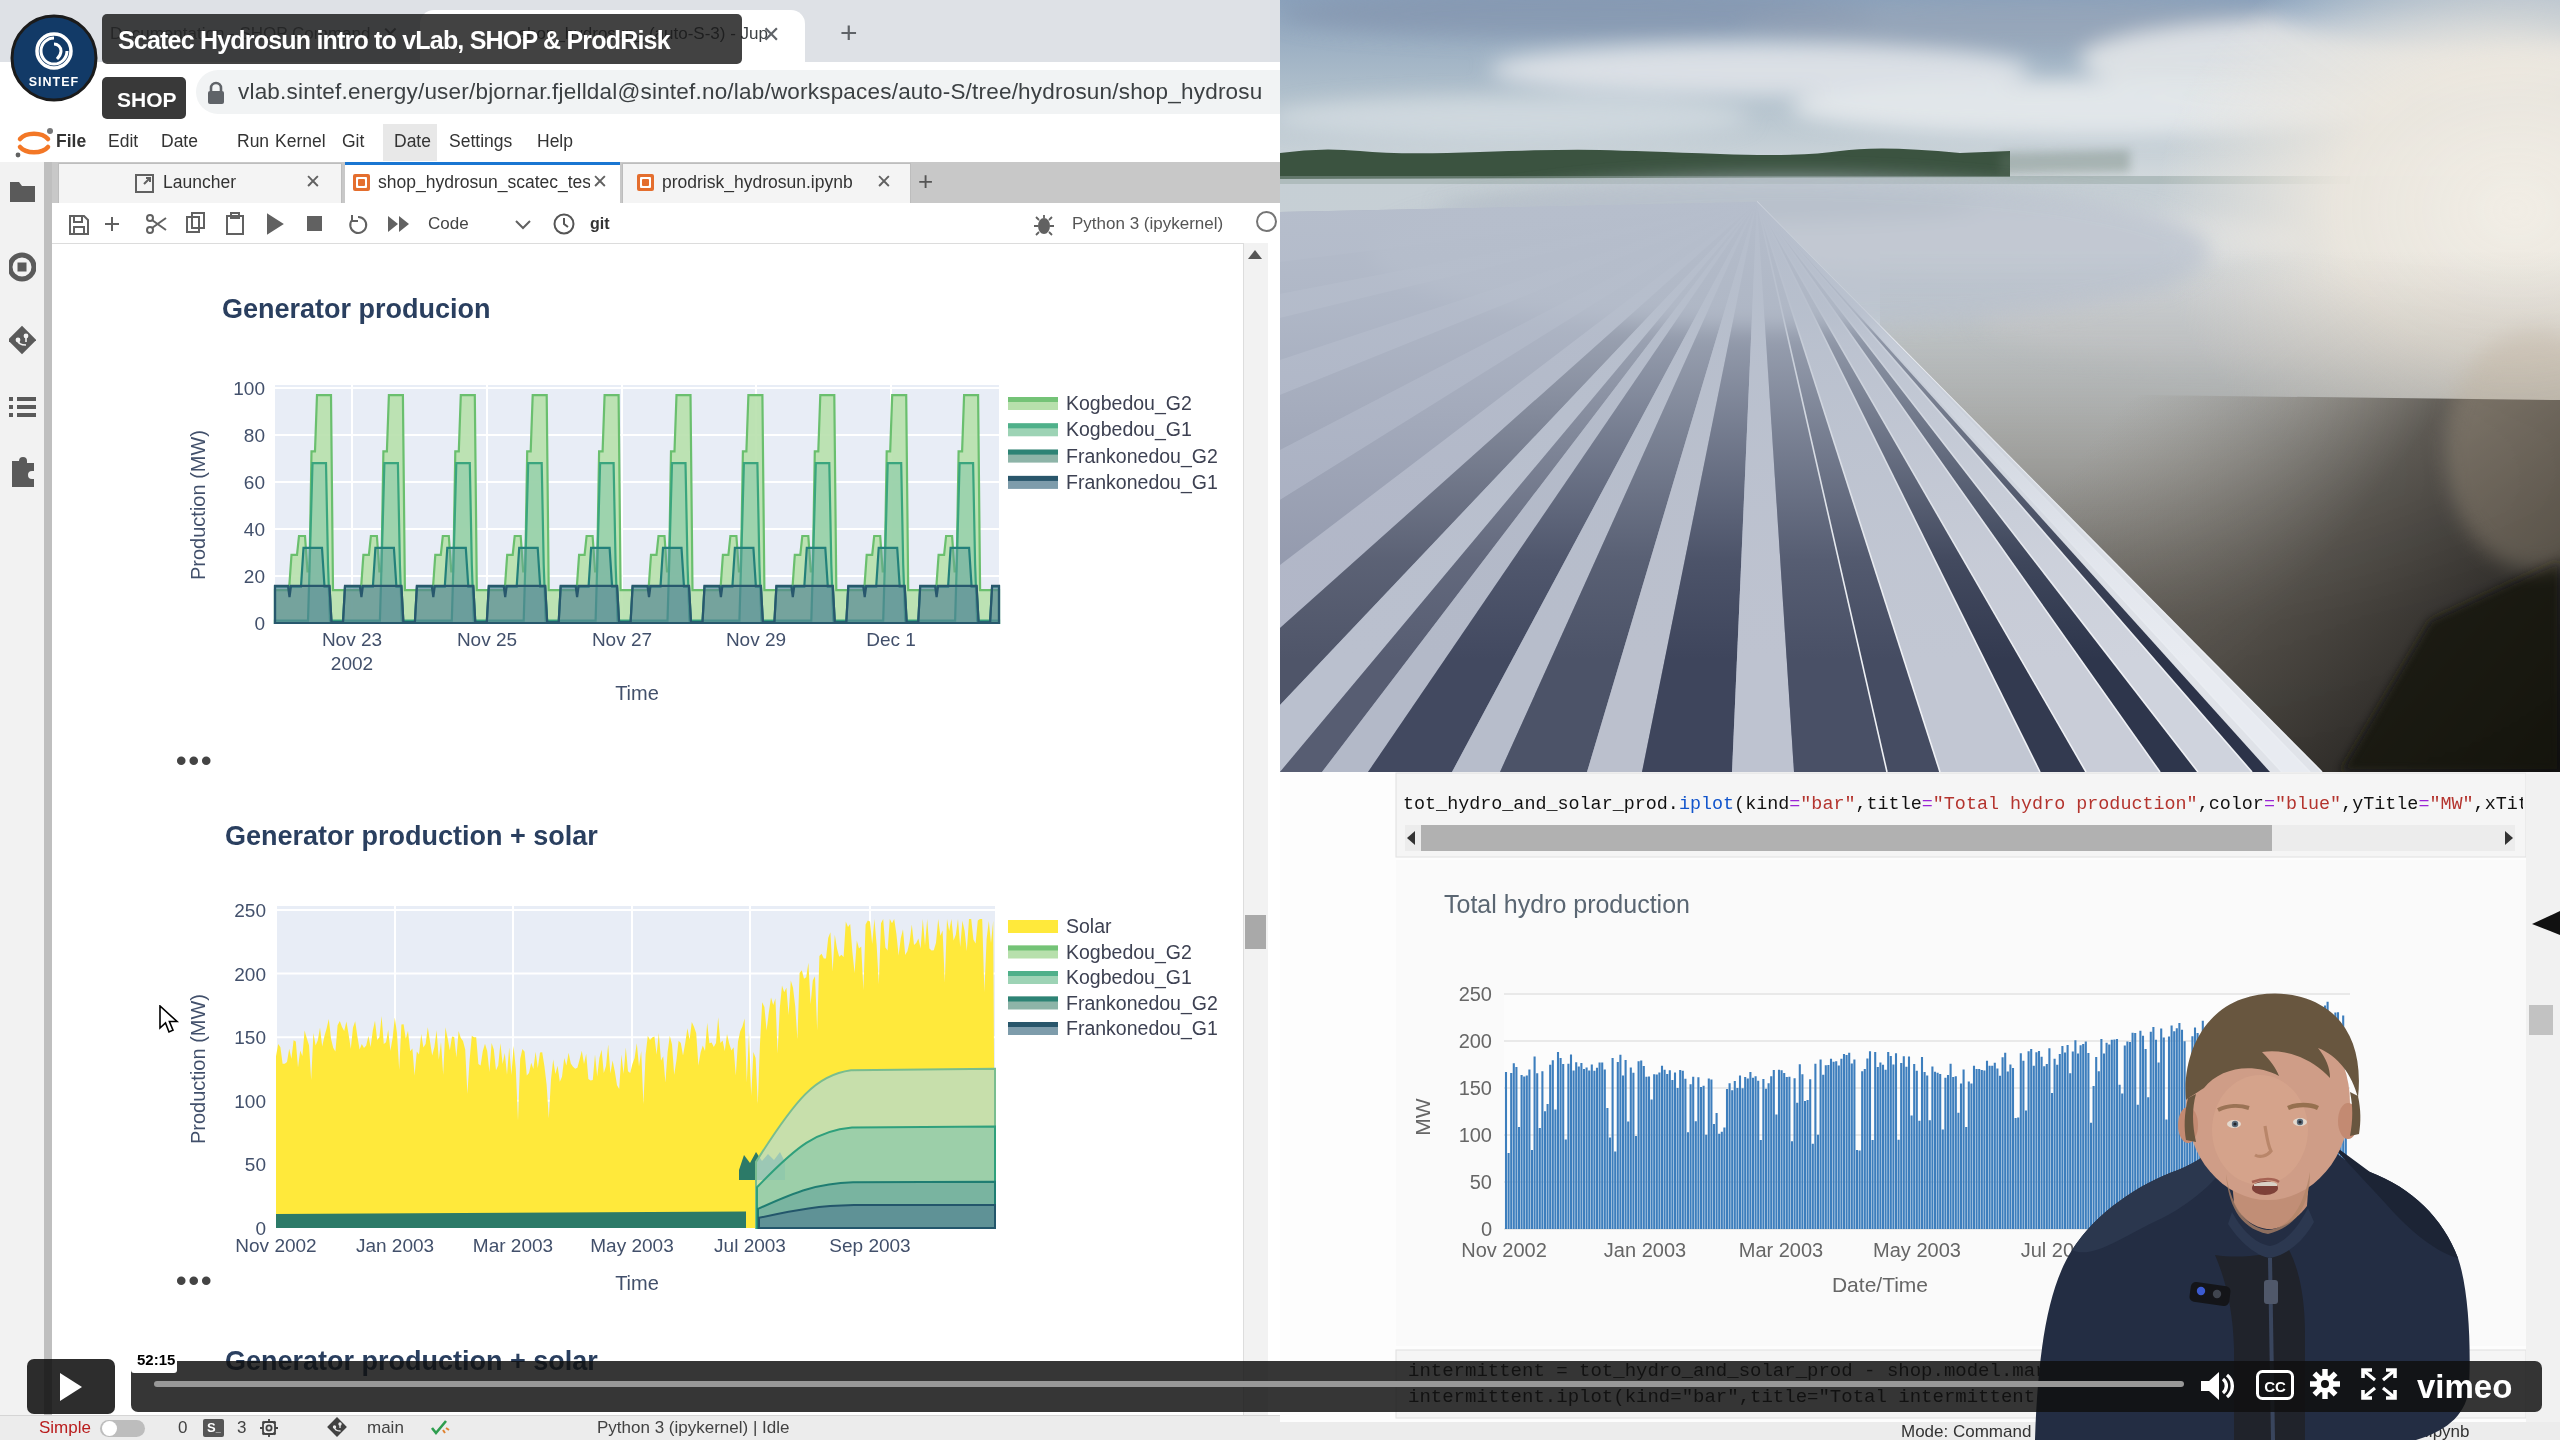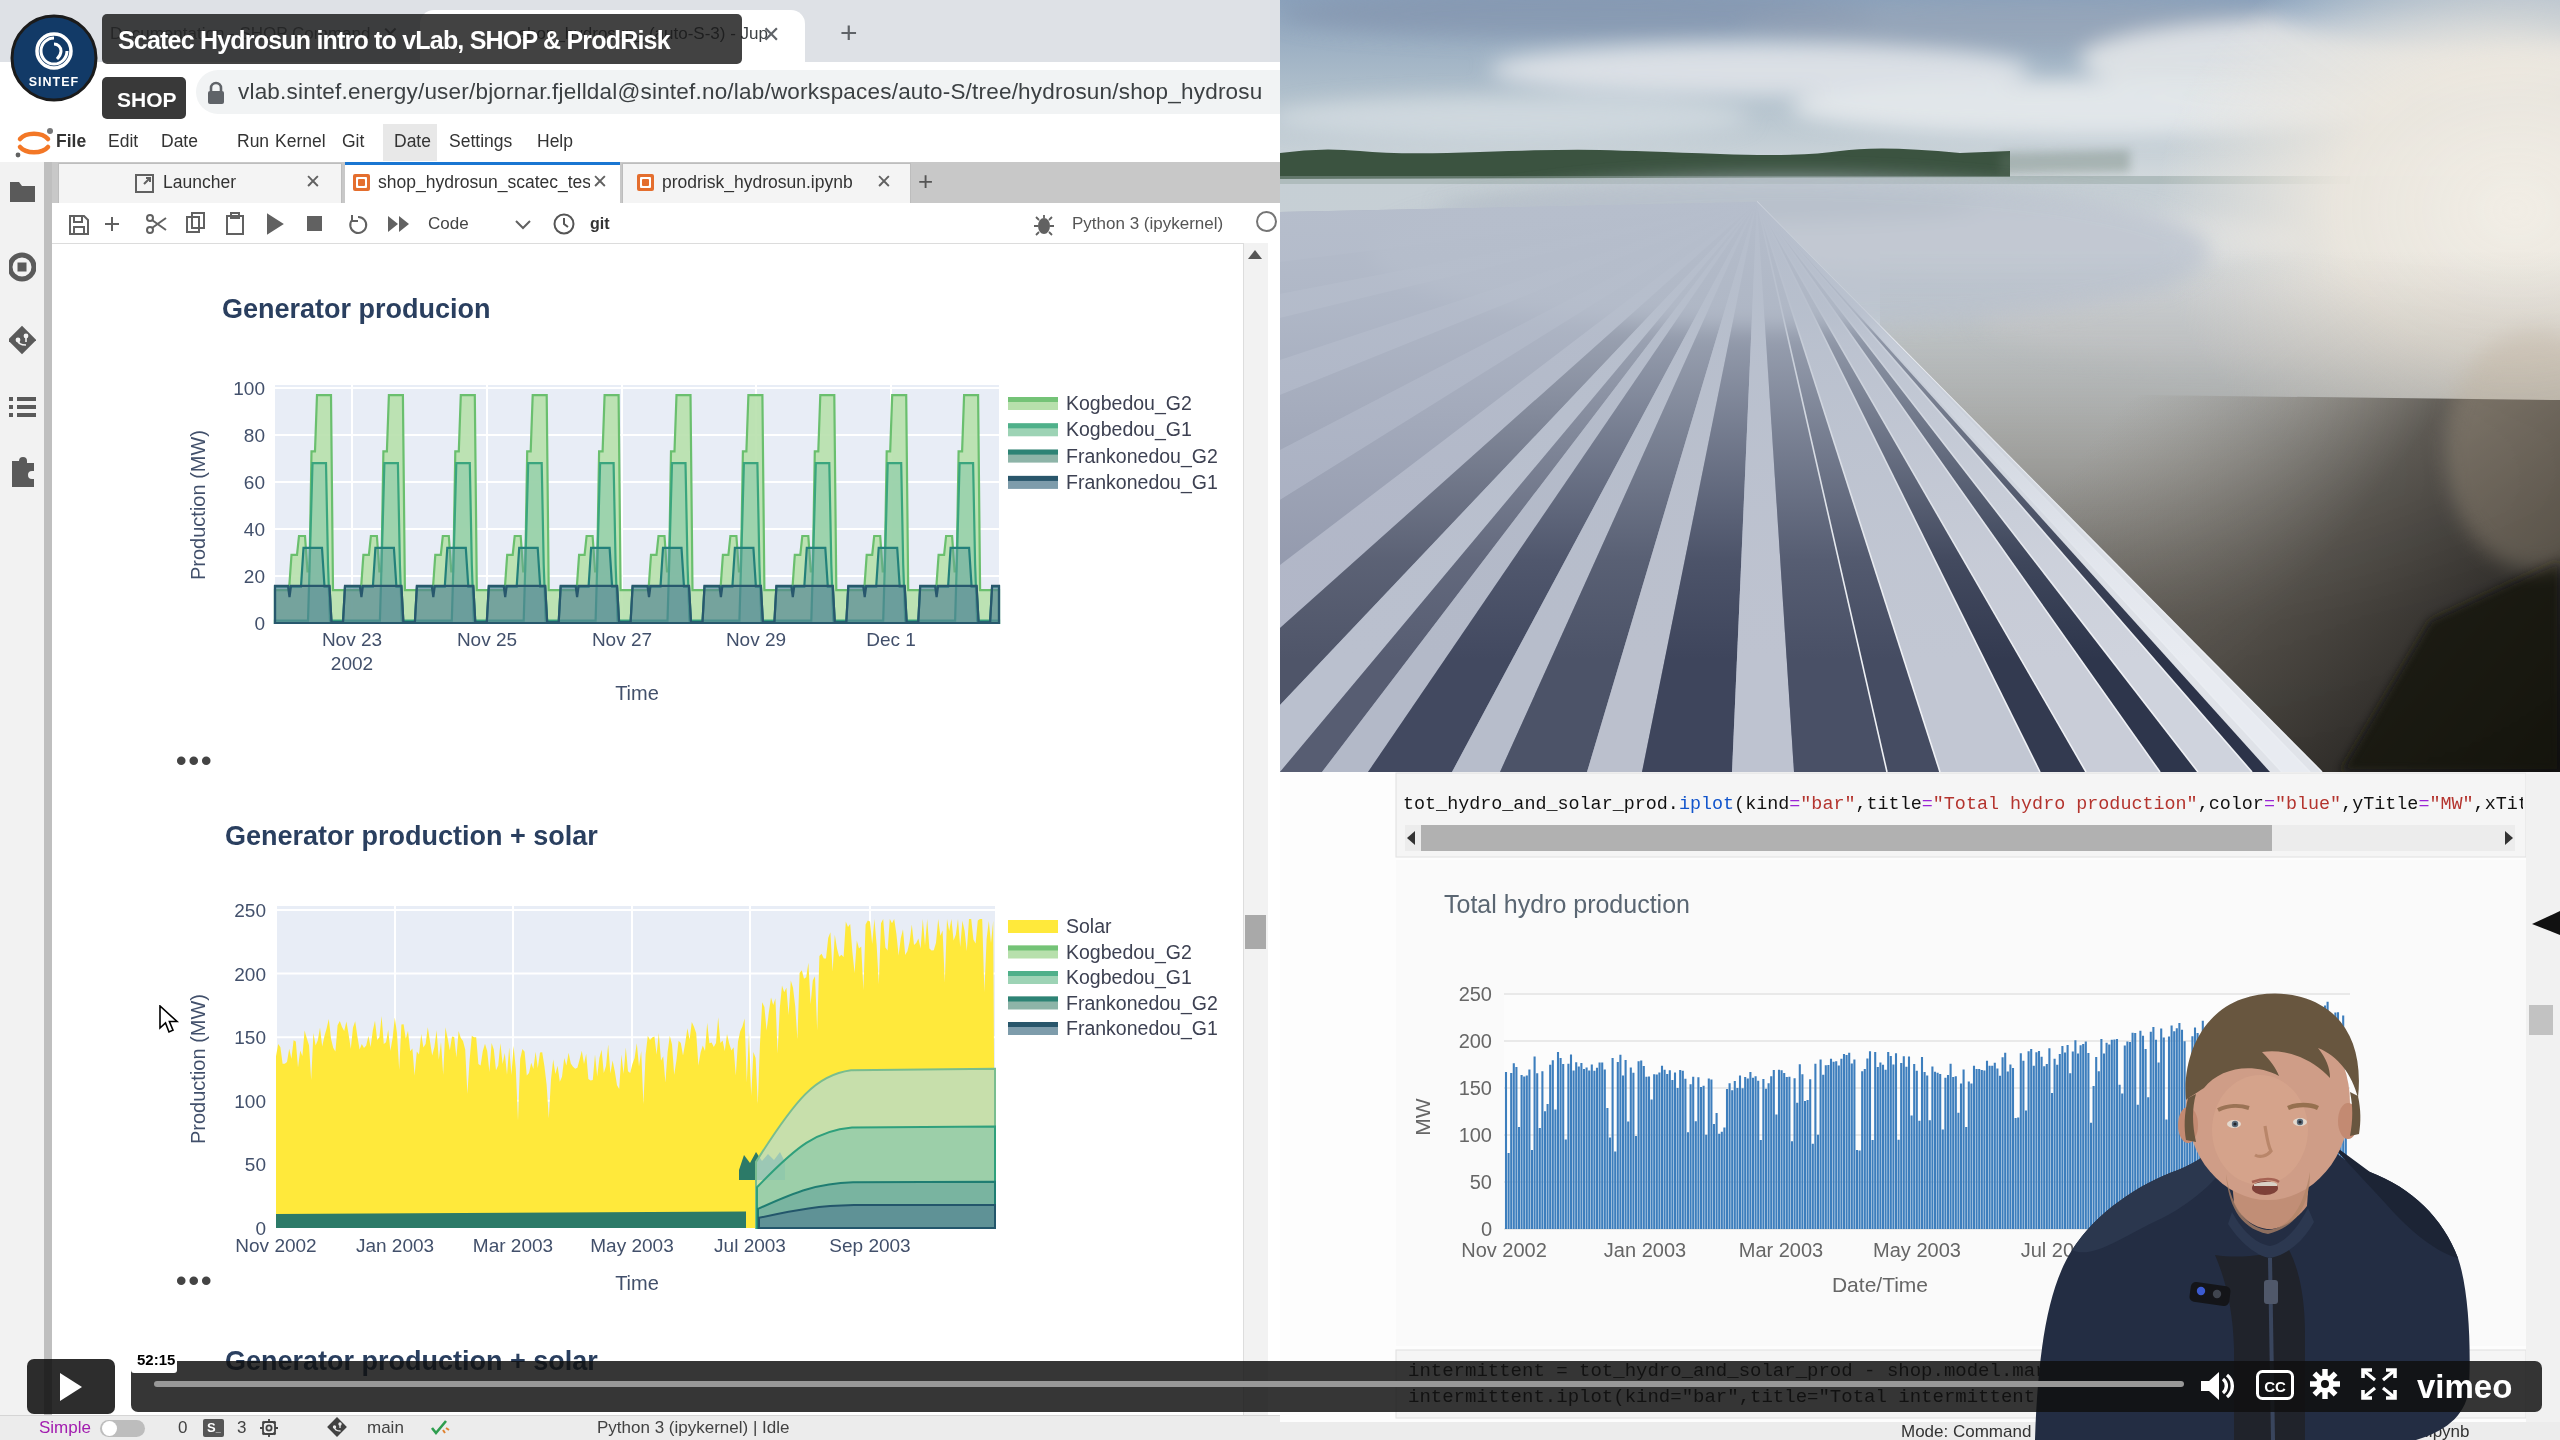--- a/index.html
+++ b/index.html
@@ -256,21 +256,21 @@
     </svg>
     <div class="abs" style="left:225px;top:1346px;font-size:27px;font-weight:bold;color:#2a3f5f;">Generator production + solar</div>
 <div class="abs" style="left:1243px;top:243px;width:25px;height:1172px;background:#f2f2f2;border-left:1px solid #ddd;"></div>
 <svg class="abs" style="left:1247px;top:248px;" width="16" height="12">
       <path d="M8 2 15 11H1z" fill="#555"></path>
     </svg>
 <div class="abs" style="left:1245px;top:915px;width:21px;height:34px;background:#a9a9a9;"></div>
 <div class="abs" style="left:1268px;top:243px;width:12px;height:1172px;background:#fff;"></div>
 
 <div class="abs" style="left:0;top:1415px;width:1280px;height:25px;background:#ececec;border-top:1px solid #d5d5d5;"></div>
-<div class="abs" style="left:39px;top:1418px;font-size:17px;color:#a21caf;">Simple</div>
+<div class="abs" style="left:39px;top:1418px;font-size:17px;color:#b91c1c;">Simple</div>
 <div class="abs" style="left:100px;top:1420px;width:45px;height:17px;background:#bdbdbd;border-radius:9px;"></div>
 <div class="abs" style="left:102px;top:1421px;width:15px;height:15px;background:#fff;border-radius:50%;"></div>
 <div class="abs" style="left:178px;top:1418px;font-size:17px;color:#424242;">0</div>
 <div class="abs" style="left:203px;top:1419px;width:21px;height:18px;background:#555;border-radius:2px;"></div>
 <div class="abs" style="left:207px;top:1420px;font-size:13px;color:#fff;font-weight:bold;">S<span style="font-size:9px;">_</span></div>
 <div class="abs" style="left:237px;top:1418px;font-size:17px;color:#424242;">3</div>
 <svg class="abs" style="left:259px;top:1418px;" width="20" height="20" viewBox="0 0 20 20">
       <g fill="none" stroke="#424242" stroke-width="1.8">
         <rect x="4" y="4" width="12" height="12" rx="2"></rect>
         <circle cx="10" cy="10" r="2.6"></circle>

